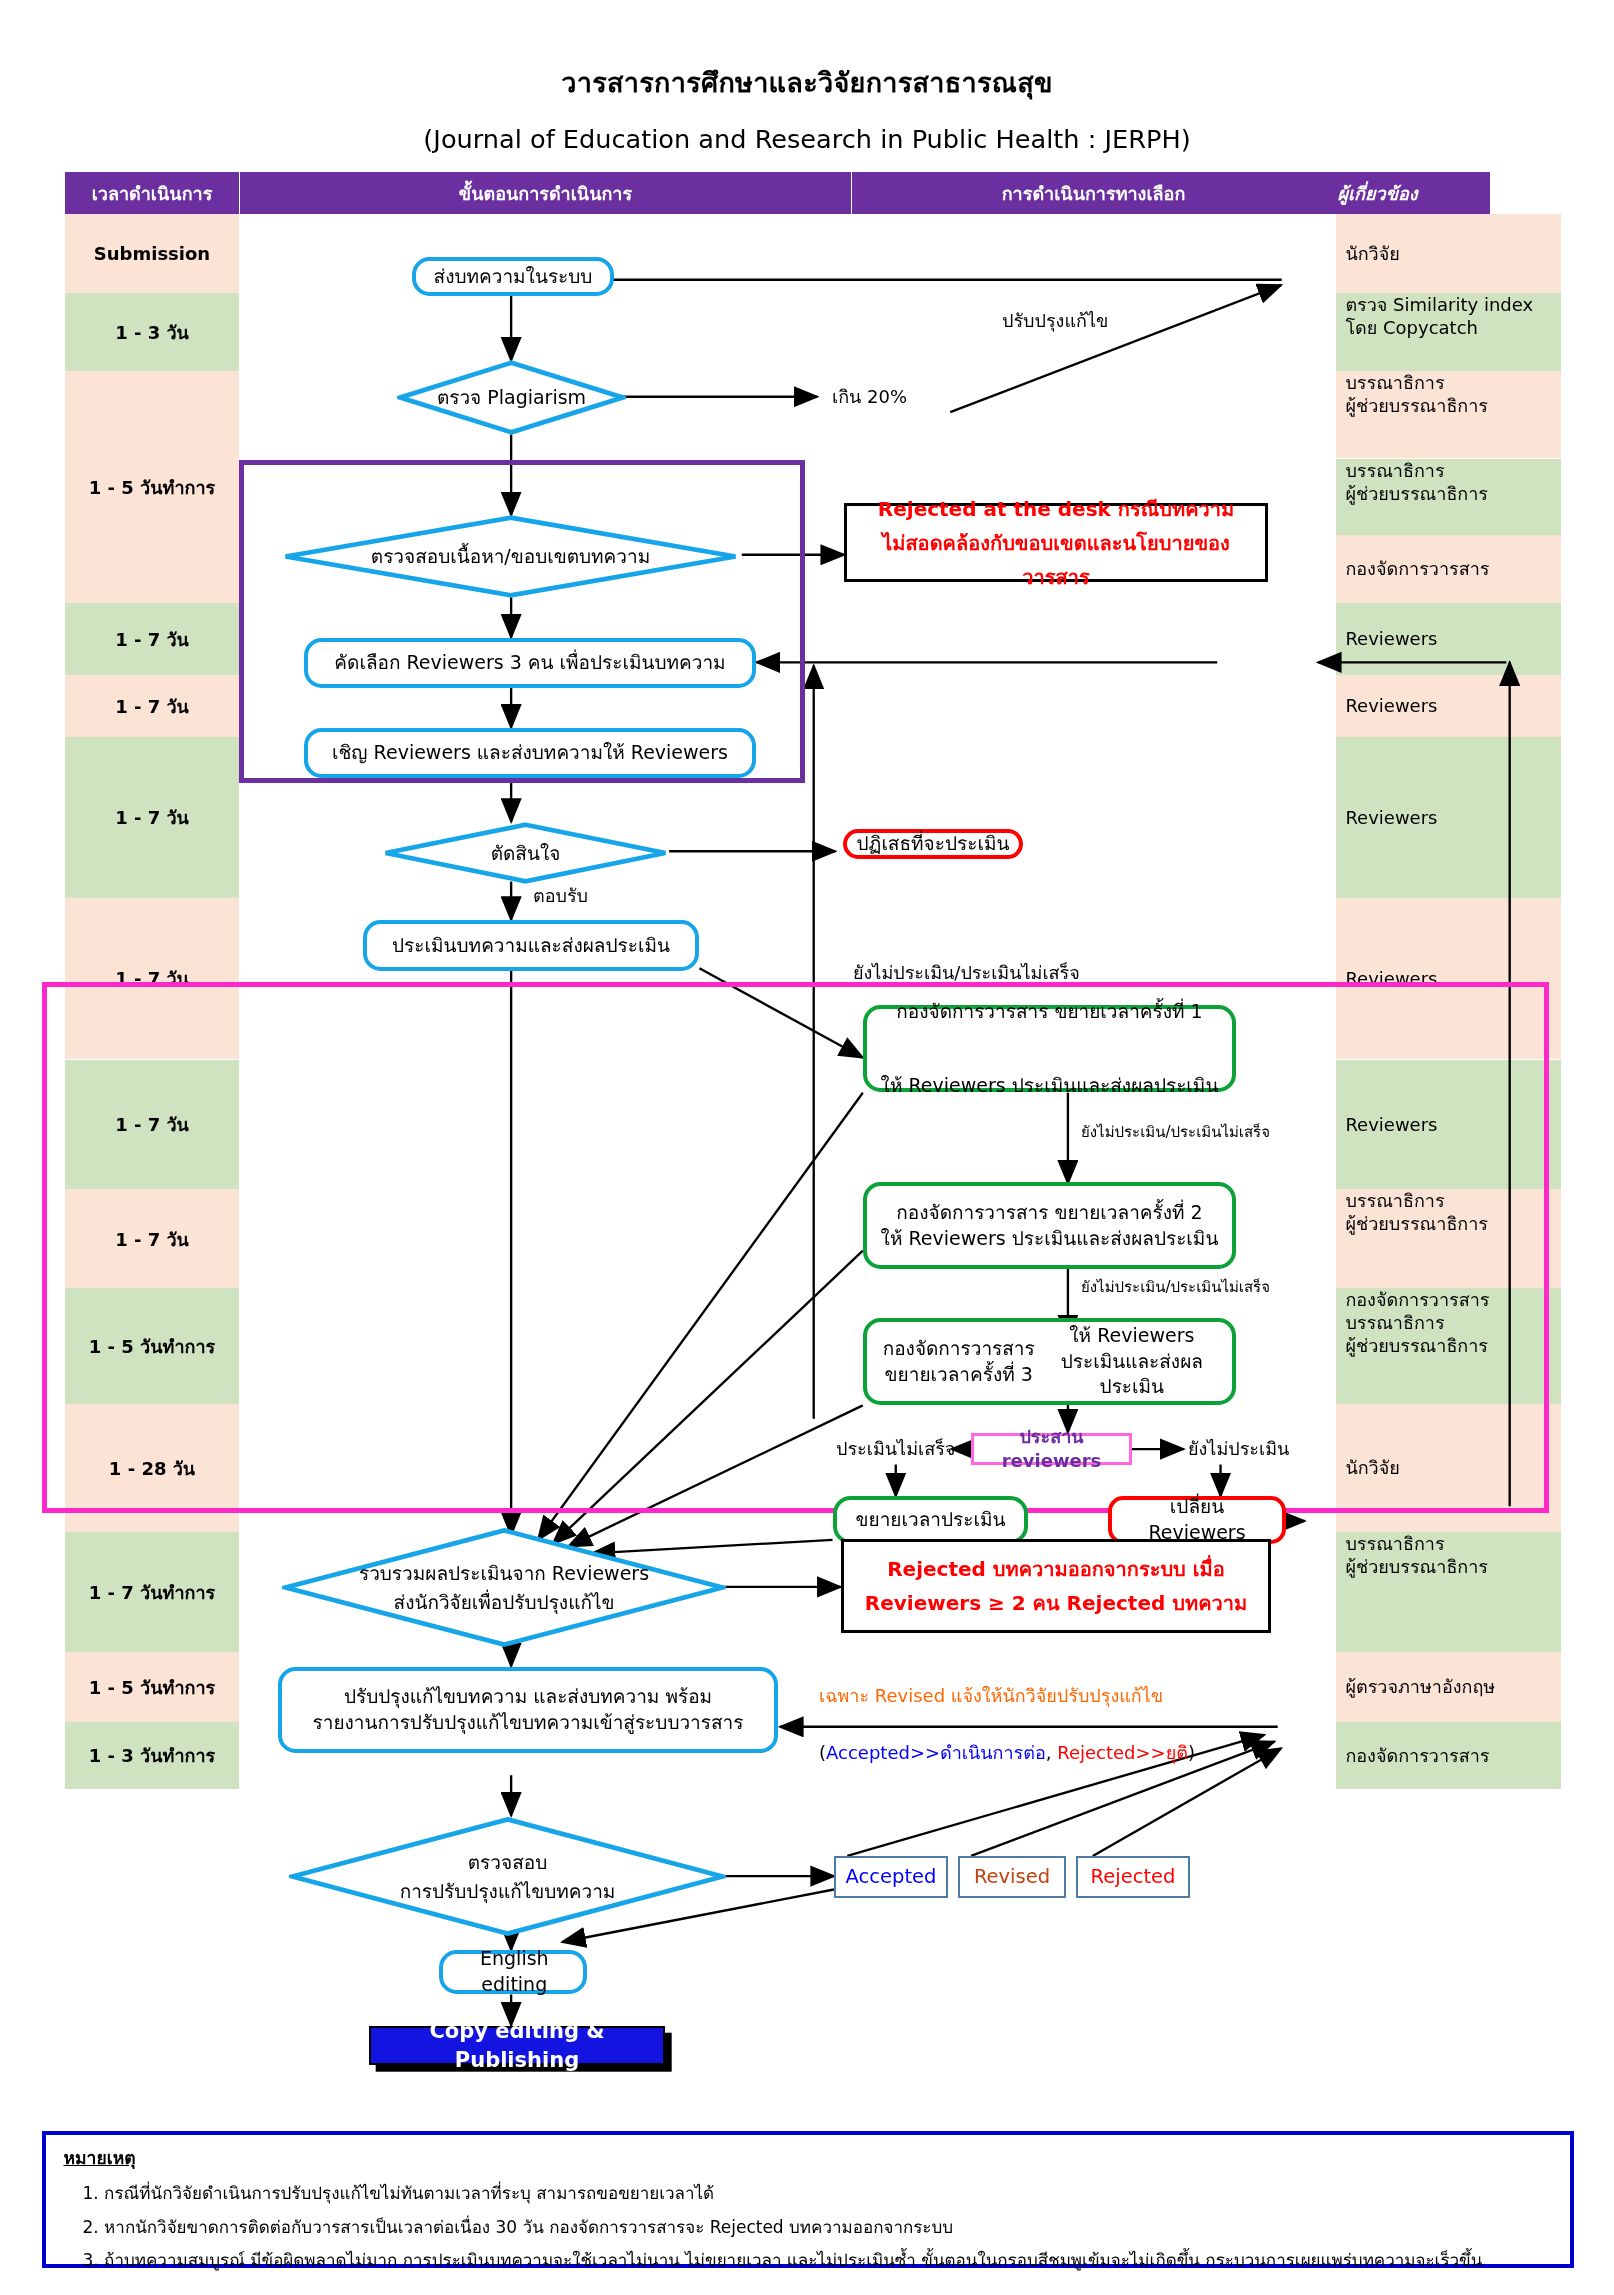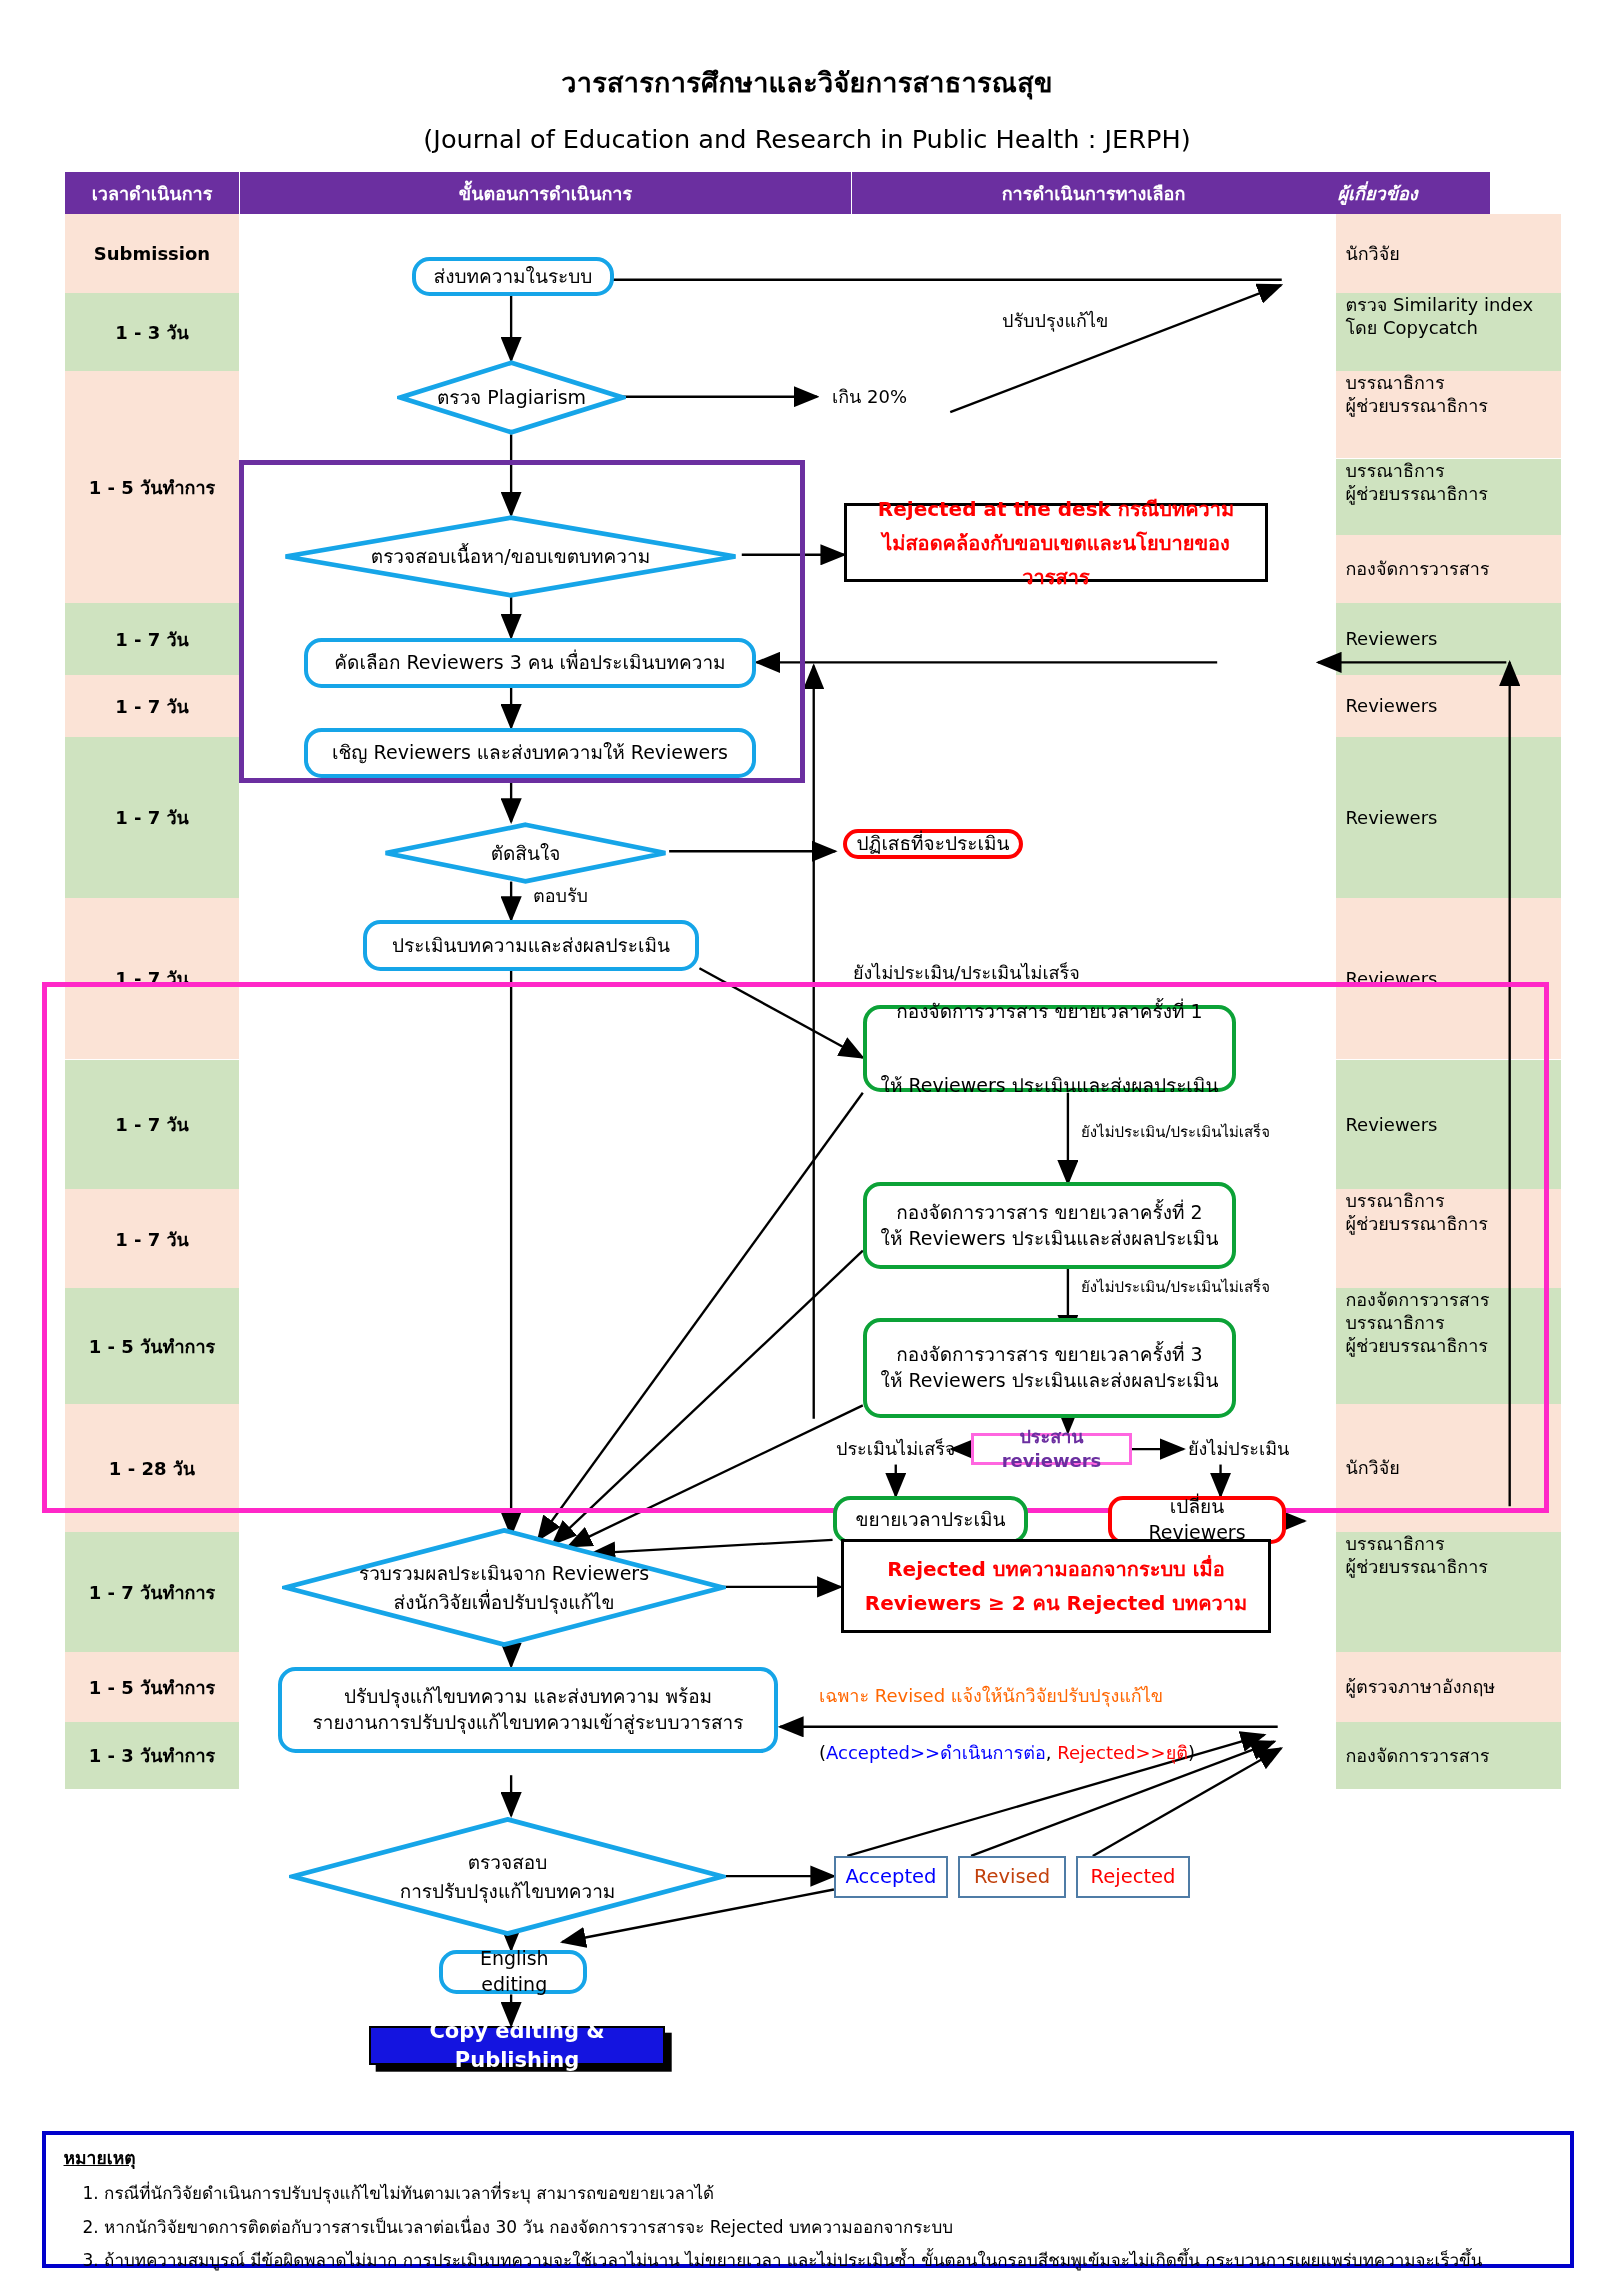--- a/index.html
+++ b/index.html
@@ -239,21 +239,21 @@
 <div class="node proc" style="left:363px;top:920px;width:336px;height:51px;">ประเมินบทความและส่งผลประเมิน</div>
 
 <div class="node proc-green" style="left:863px;top:1005px;width:373px;height:87px;flex-direction:column;gap:48px;">
   <span>กองจัดการวารสาร ขยายเวลาครั้งที่ 1</span>
   <span>ให้ Reviewers ประเมินและส่งผลประเมิน</span>
 </div>
 <div class="node proc-green" style="left:863px;top:1182px;width:373px;height:87px;flex-direction:column;">
   <span>กองจัดการวารสาร ขยายเวลาครั้งที่ 2</span>
   <span>ให้ Reviewers ประเมินและส่งผลประเมิน</span>
 </div>
-<div class="node proc-green" style="left:863px;top:1318px;width:373px;height:100px;flex-direction:column;">
+<div class="node proc-green" style="left:863px;top:1318px;width:373px;height:87px;flex-direction:row;">
   <span>กองจัดการวารสาร ขยายเวลาครั้งที่ 3</span>
   <span>ให้ Reviewers ประเมินและส่งผลประเมิน</span>
 </div>
 
 <div class="node boxmag" style="left:971px;top:1433px;width:161px;height:32px;">ประสาน reviewers</div>
 
 <div class="node proc-green" style="left:833px;top:1496px;width:195px;height:48px;">ขยายเวลาประเมิน</div>
 <div class="node proc-red" style="left:1108px;top:1496px;width:178px;height:48px;">เปลี่ยน Reviewers</div>
 
 <div class="diamond" style="left:282px;top:1527px;width:444px;height:121px;">

